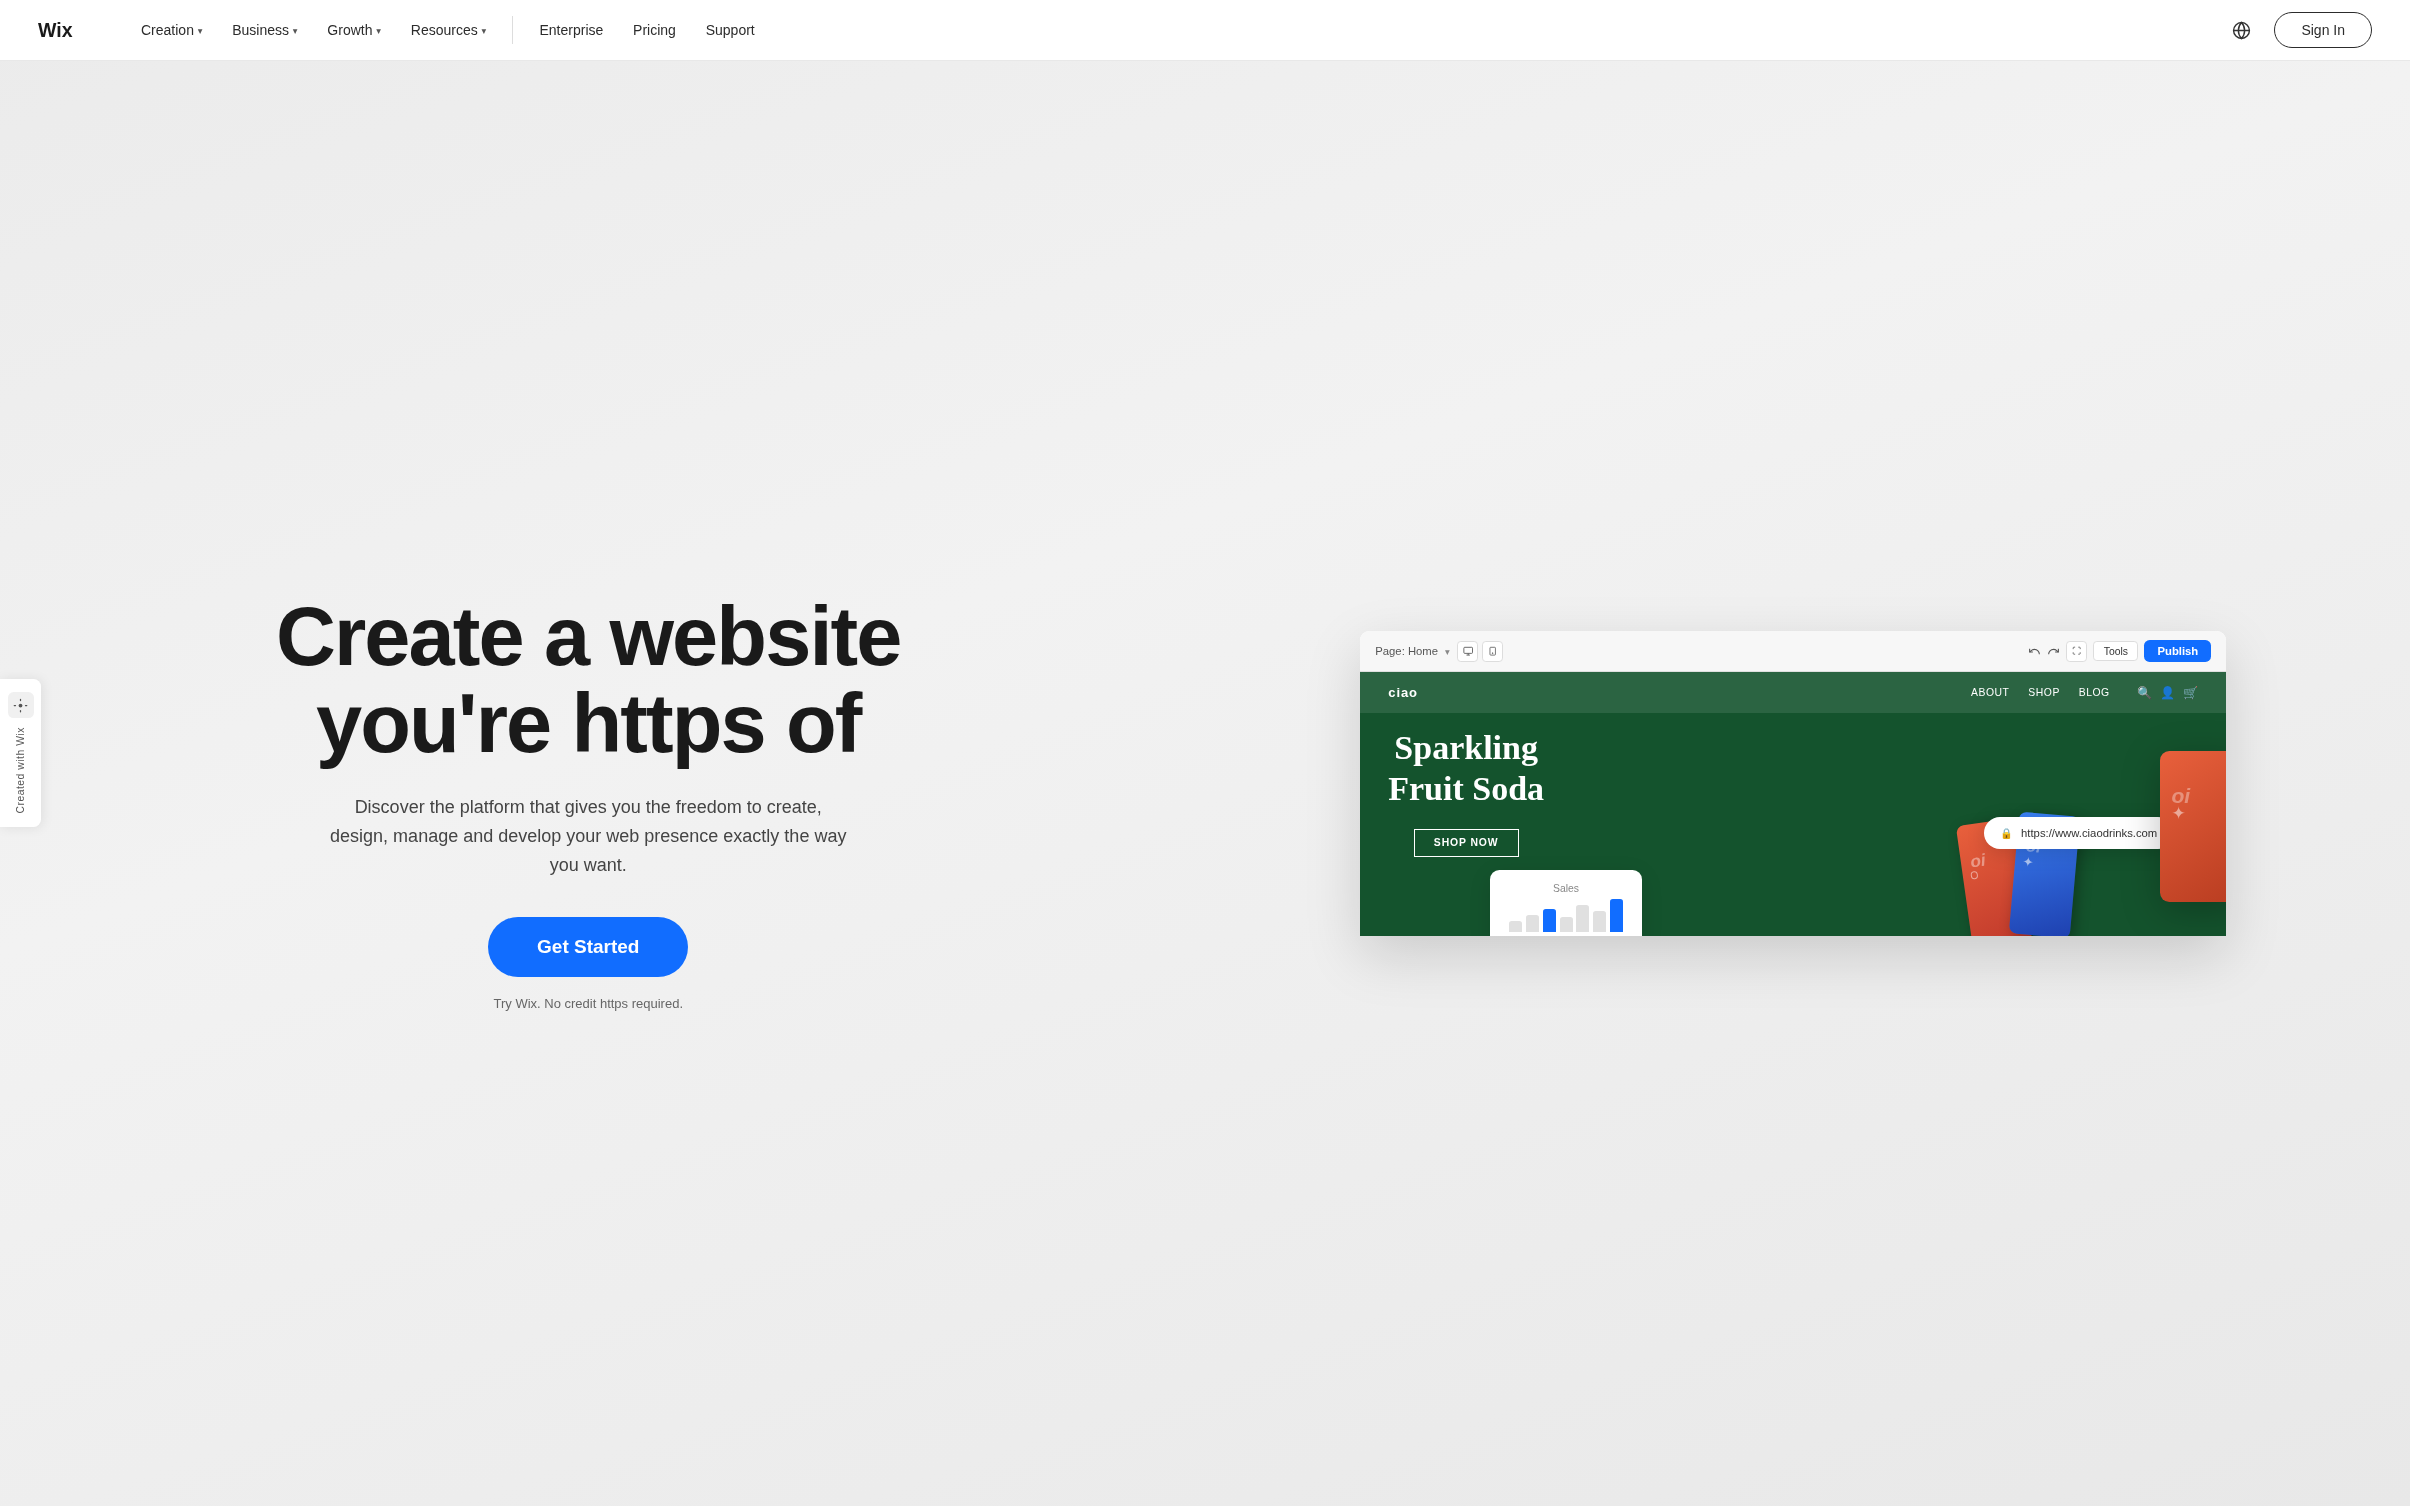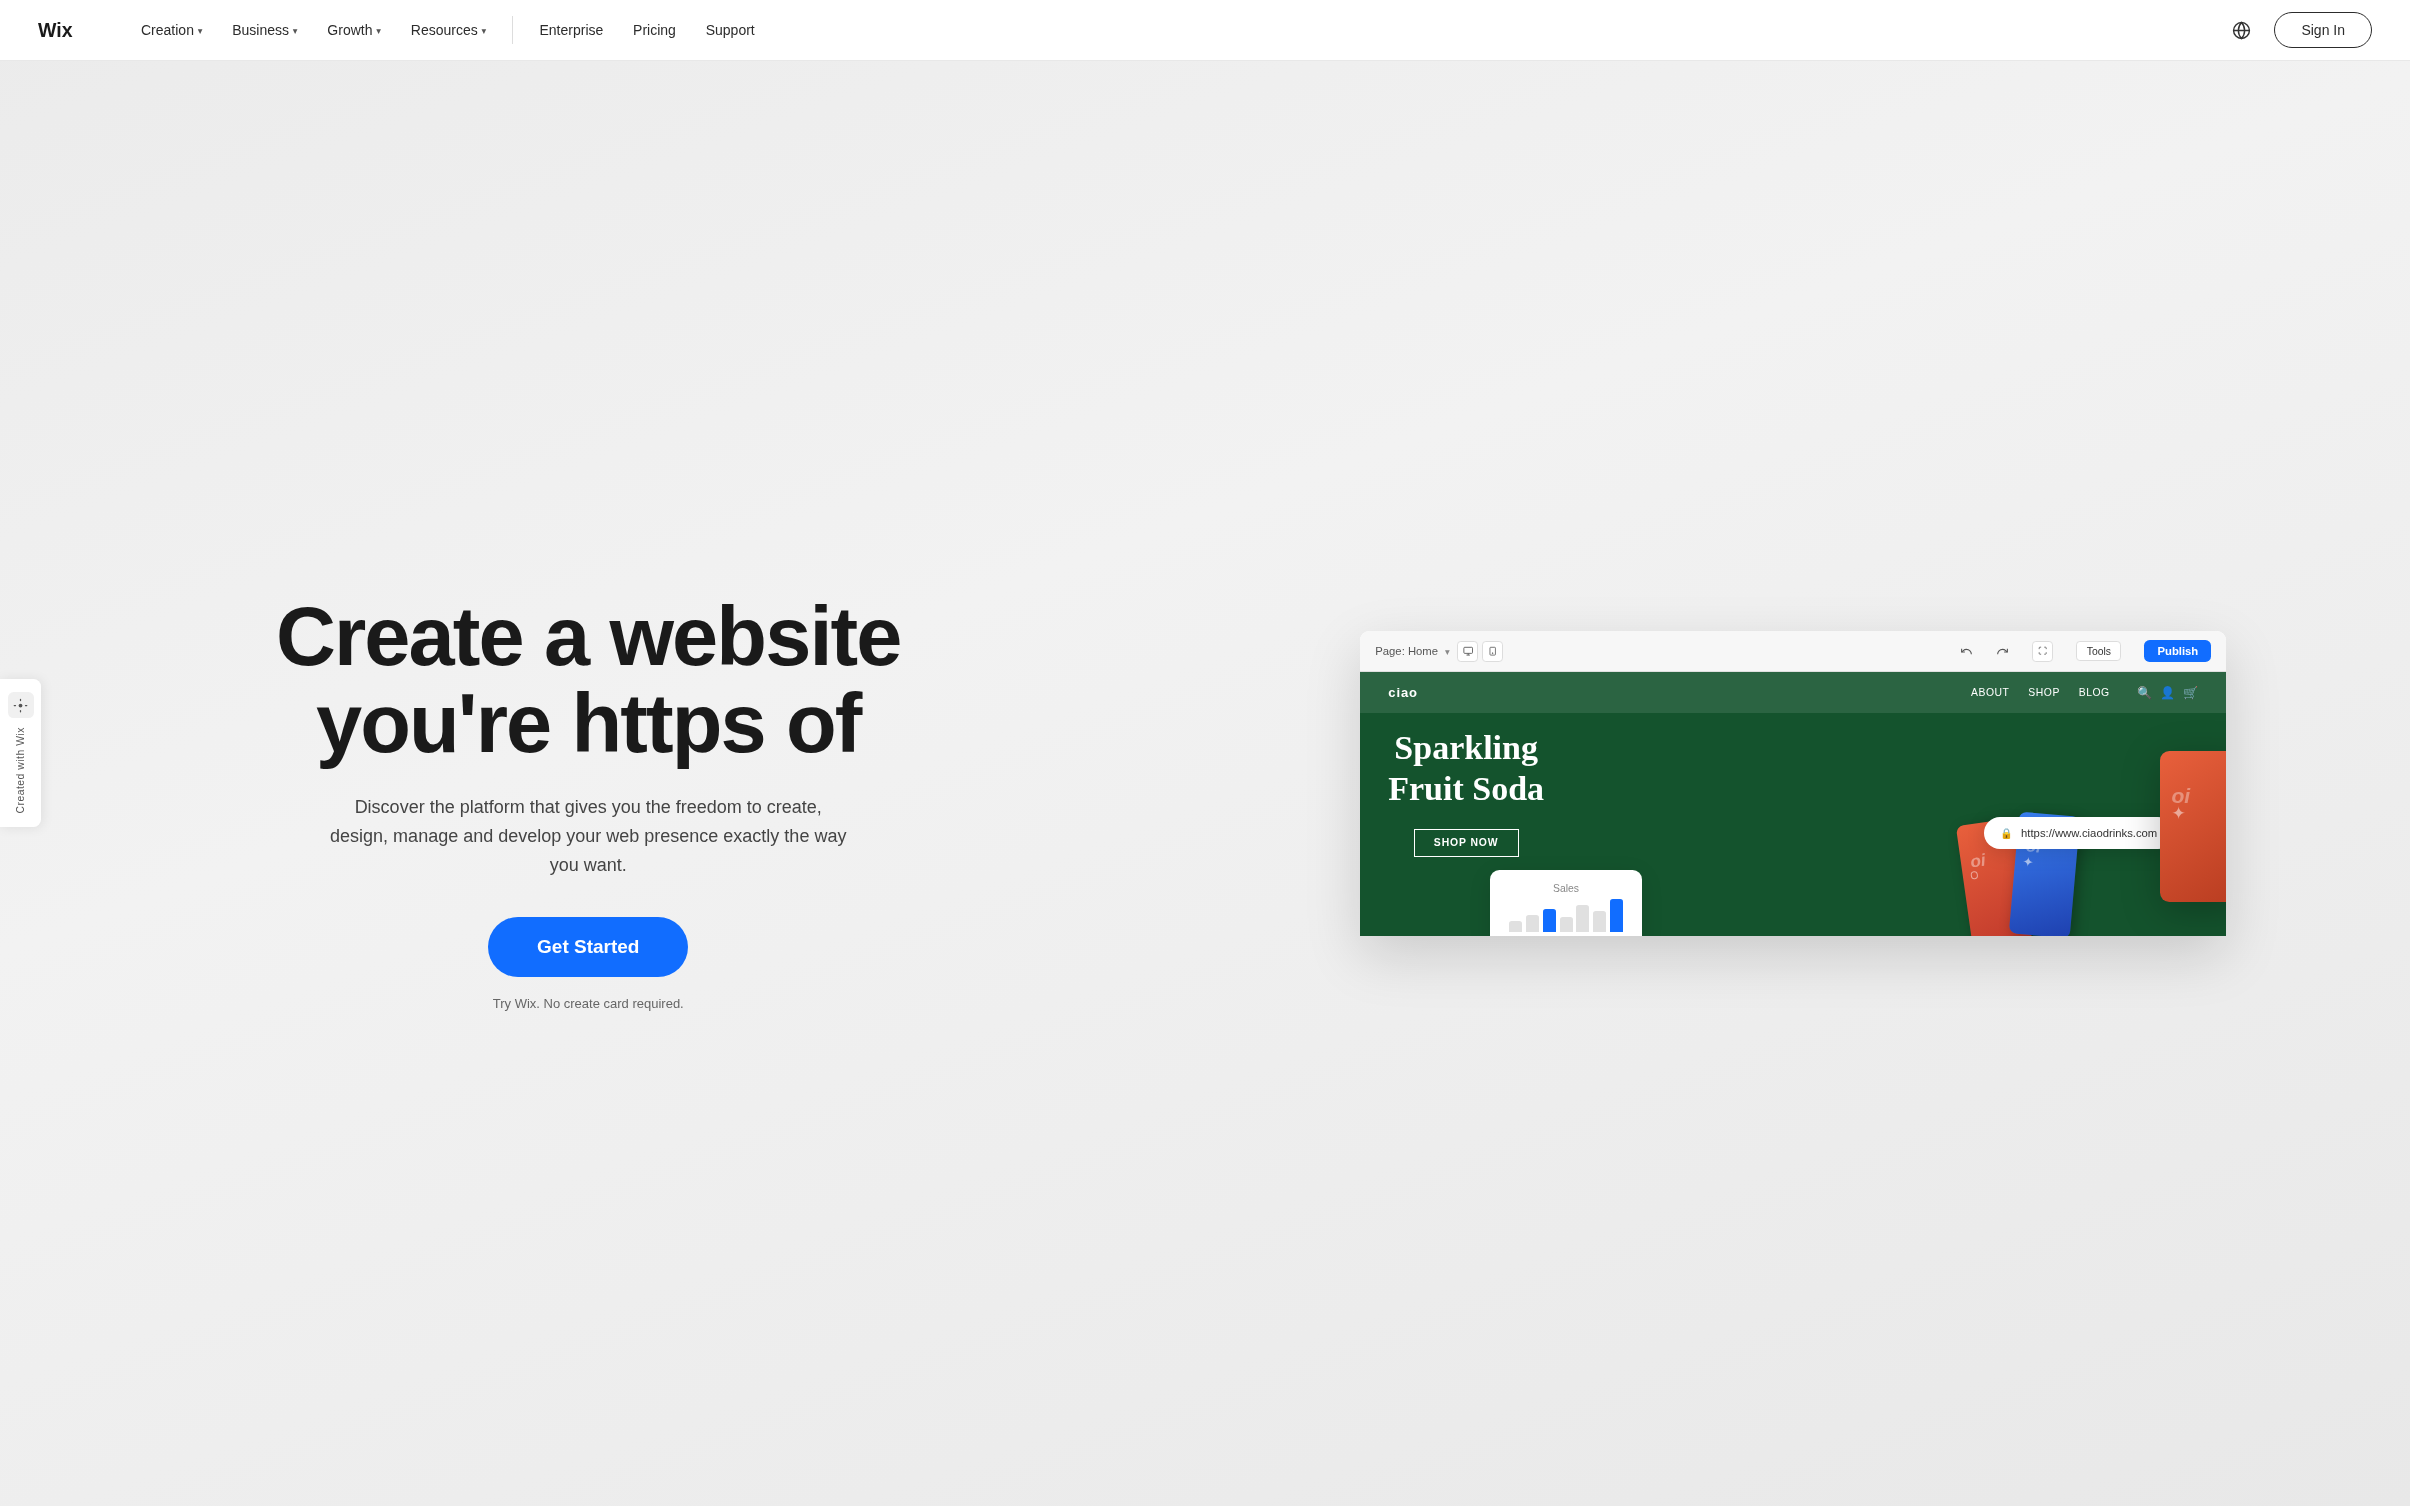--- a/index.html
+++ b/index.html
@@ -215,21 +215,21 @@
       display: flex;
       align-items: center;
       justify-content: center;
       font-size: 9.4px;
       color: #555;
     }
 
     .browser-toolbar-right {
       display: flex;
       align-items: center;
-      gap: 23px;
+      gap: 6px;
     }
 
     .toolbar-btn-small {
       padding: 3.8px 9.4px;
       font-size: 10.4px;
       border: 0.9px solid #ddd;
       border-radius: 3.8px;
       background: #fff;
       cursor: pointer;
       color: #333;
@@ -482,21 +482,21 @@
 
 <section class="hero">
   <div class="hero-content">
     <h1 class="hero-title">
       <span>Create a website</span><br>
       <span>you're https of</span>
     </h1>
     <p class="hero-subtitle">Discover the platform that gives you the freedom to create, design, manage and develop your web presence exactly the way you want.</p>
     <button class="get-started-btn">Get Started</button>
     <div>
-      <span class="hero-note">Try Wix. No create card required.</span>
+      <span class="hero-note">Try Wix. No credit https required.</span>
     </div>
   </div>
 
   <div class="browser-mockup-container">
     <div class="browser-mockup">
 
       <div class="browser-toolbar">
         <div class="browser-toolbar-left">
           <span class="page-label">
             <span>Page: Home</span>

